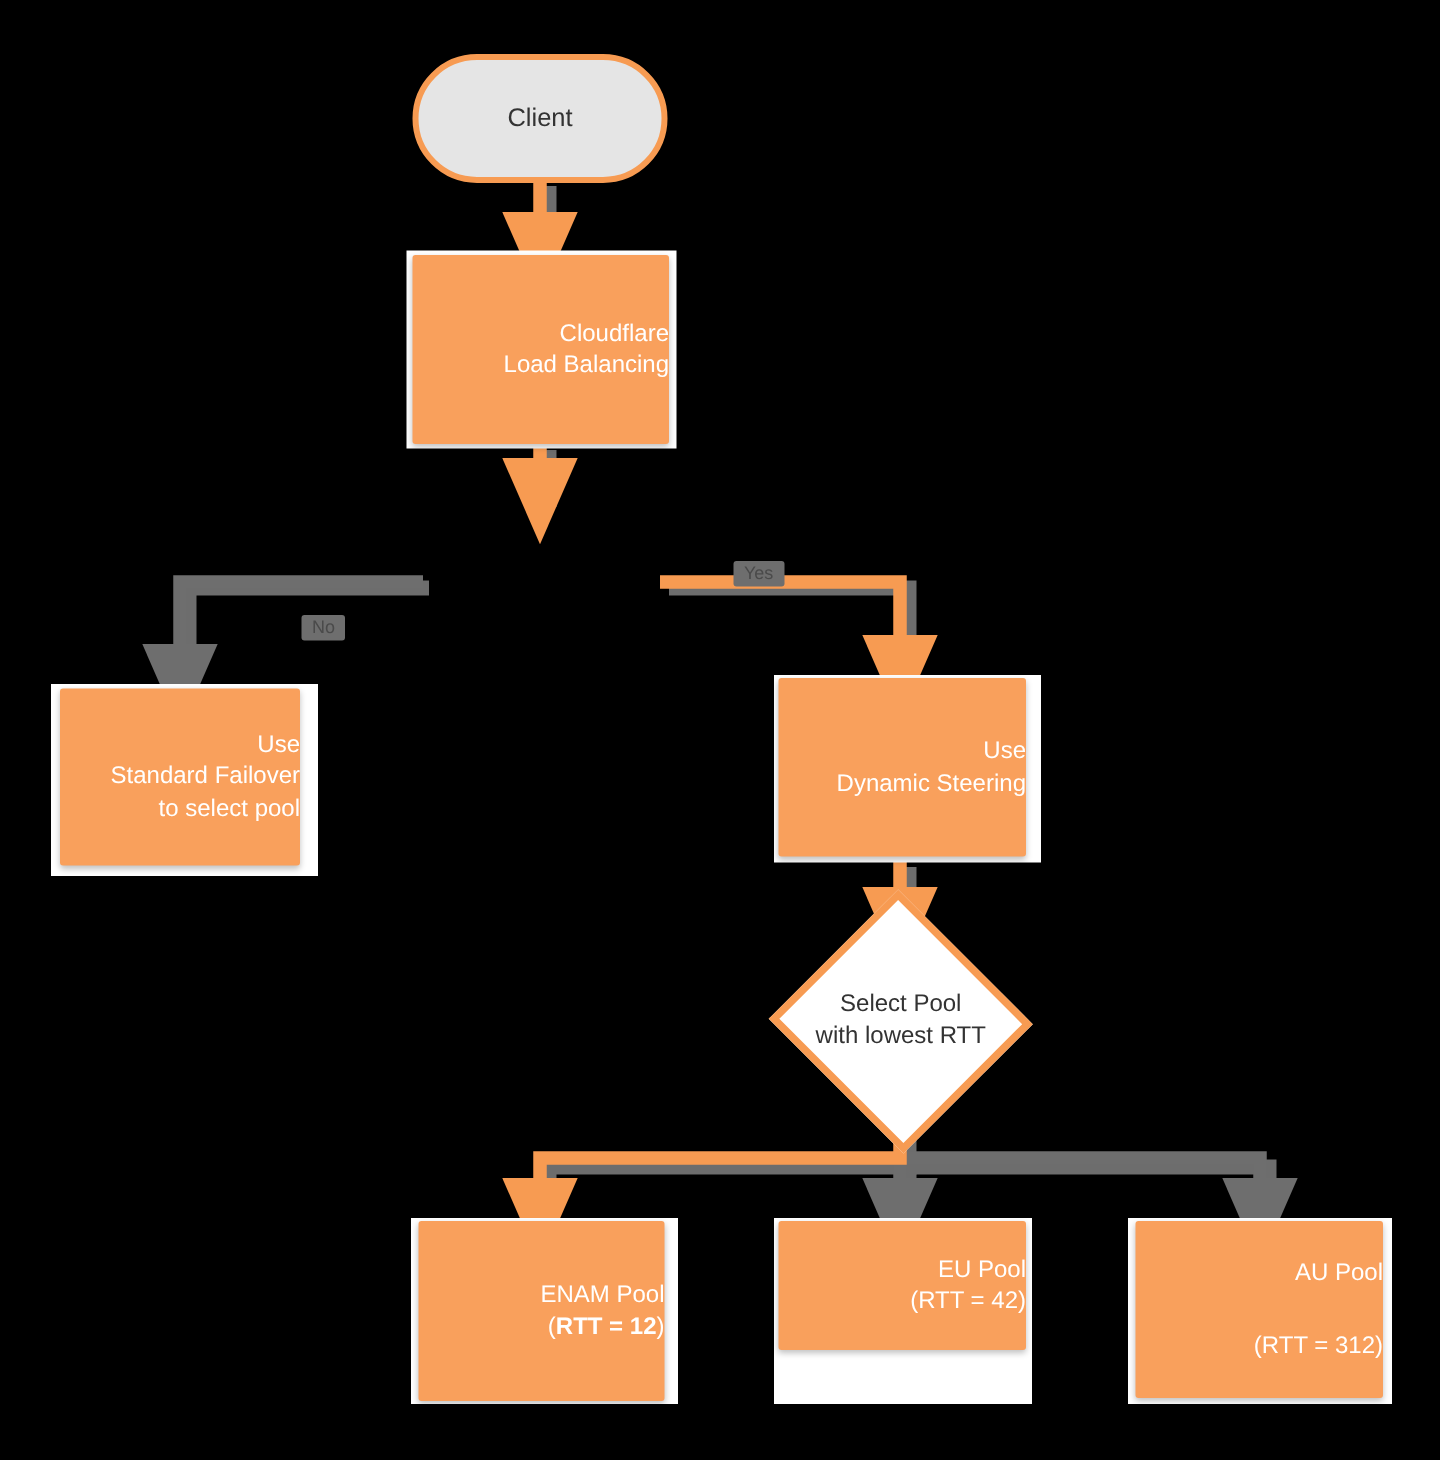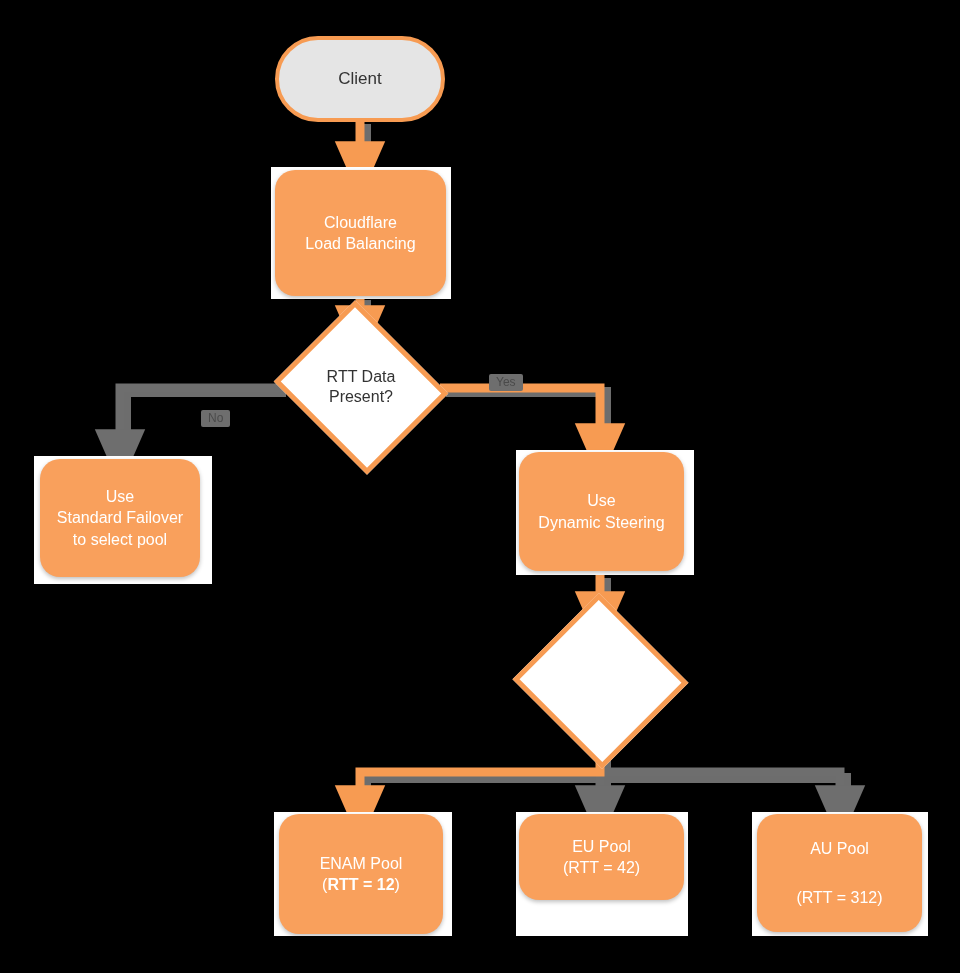--- a/index.html
+++ b/index.html
@@ -37,25 +37,26 @@
   
   .plate {
     position: absolute;
     background: #ffffff;
     z-index: 1;
   }
 
   
   .box {
     background: #f9a05c;
-    border-radius: 20px;
+    border-radius: 2px;
     color: #ffffff;
     font-size: 16px;
     z-index: 3;
     box-shadow: 0 2px 4px rgba(0,0,0,0.25);
+    align-items: flex-end;
   }
 
   
   .stadium {
     background: #e5e5e5;
     border: 4px solid #f79b52;
     border-radius: 999px;
     color: #333333;
     font-size: 17px;
     z-index: 3;
@@ -151,43 +152,40 @@
   <div class="node stadium" style="left:275px; top:36px; width:170px; height:86px;">
     <span>Client</span>
   </div>
 
   <div class="plate" style="left:271px; top:167px; width:180px; height:132px;"></div>
   <div class="node box" style="left:275px; top:170px; width:171px; height:126px; flex-direction:column;">
     <span class="nowrap">Cloudflare</span>
     <span class="nowrap">Load Balancing</span>
   </div>
 
-  <div class="diamond-wrap" style="left:295px; top:330px; width:132px; height:115px;">
-    <div class="diamond-shape"></div>
-    <div class="diamond-label">
-      <div>RTT Data</div>
-      <div>Present?</div>
-    </div>
-  </div>
 
   <div class="plate" style="left:34px; top:456px; width:178px; height:128px;"></div>
   <div class="node box" style="left:40px; top:459px; width:160px; height:118px; flex-direction:column;">
     <span class="nowrap">Use</span>
     <span class="nowrap">Standard Failover</span>
     <span class="nowrap">to select pool</span>
   </div>
 
   <div class="plate" style="left:516px; top:450px; width:178px; height:125px;"></div>
   <div class="node box" style="left:519px; top:452px; width:165px; height:119px; flex-direction:column;">
     <span class="nowrap">Use</span>
     <span class="nowrap">Dynamic Steering</span>
   </div>
 
   <div class="diamond-wrap" style="left:537px; top:620px; width:127px; height:122px;">
     <div class="diamond-shape"></div>
+    <div class="diamond-label">
+      <div>Select Pool</div>
+      <div>with lowest RTT</div>
+    </div>
   </div>
 
   <div class="plate" style="left:274px; top:812px; width:178px; height:124px;"></div>
   <div class="node box" style="left:279px; top:814px; width:164px; height:120px; flex-direction:column;">
     <span class="nowrap">ENAM Pool</span>
     <span class="nowrap"><span>(</span><span class="b">RTT = 12</span><span>)</span></span>
   </div>
 
   <div class="plate" style="left:516px; top:812px; width:172px; height:124px;"></div>
   <div class="node box" style="left:519px; top:814px; width:165px; height:86px; flex-direction:column;">

